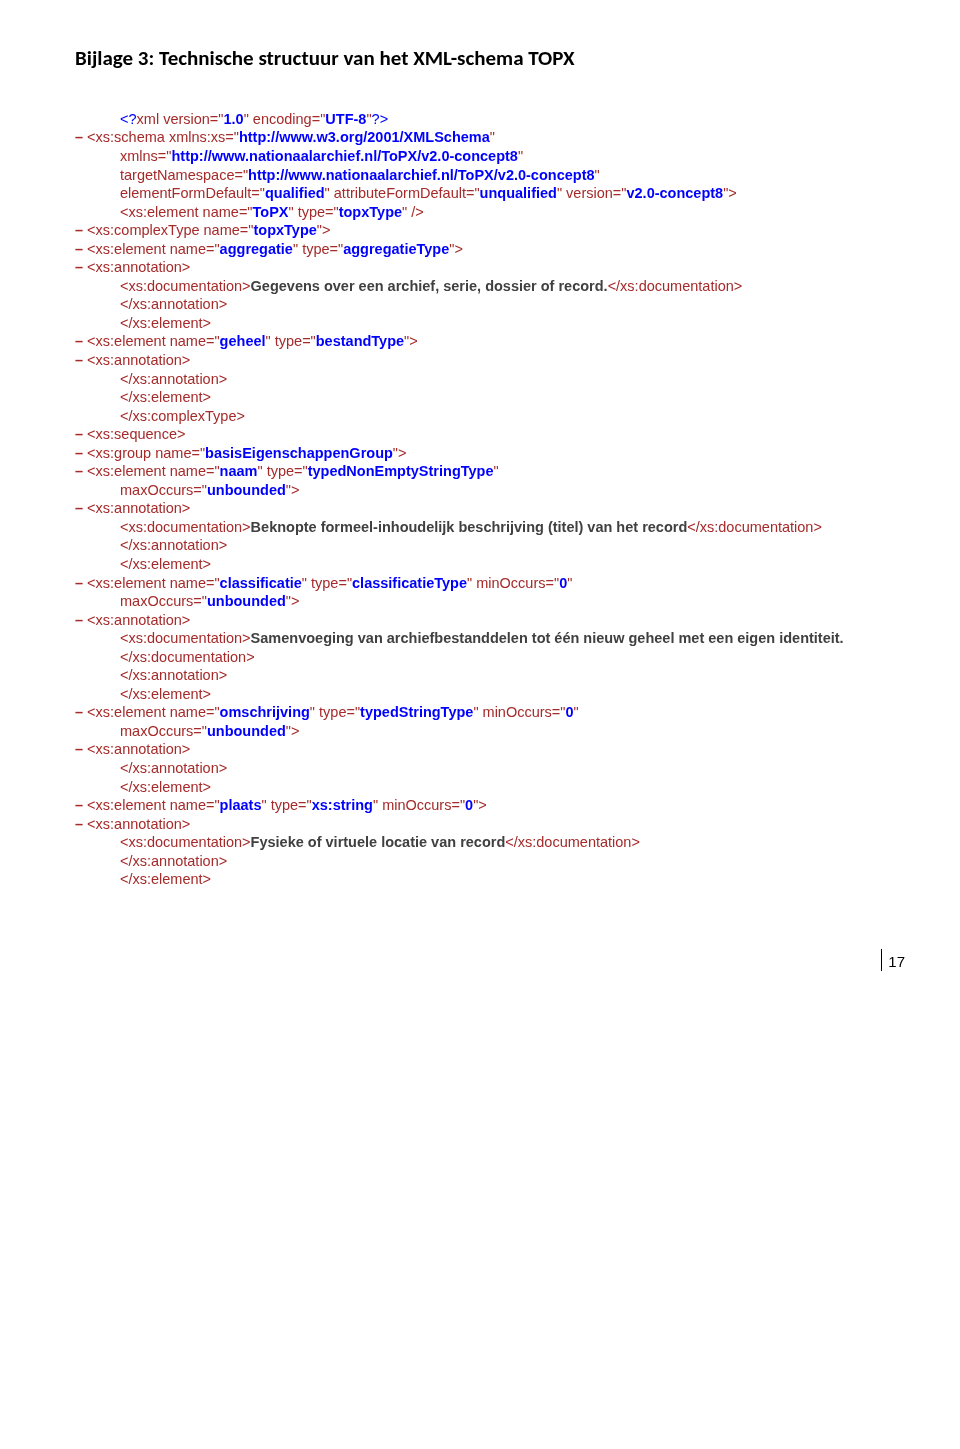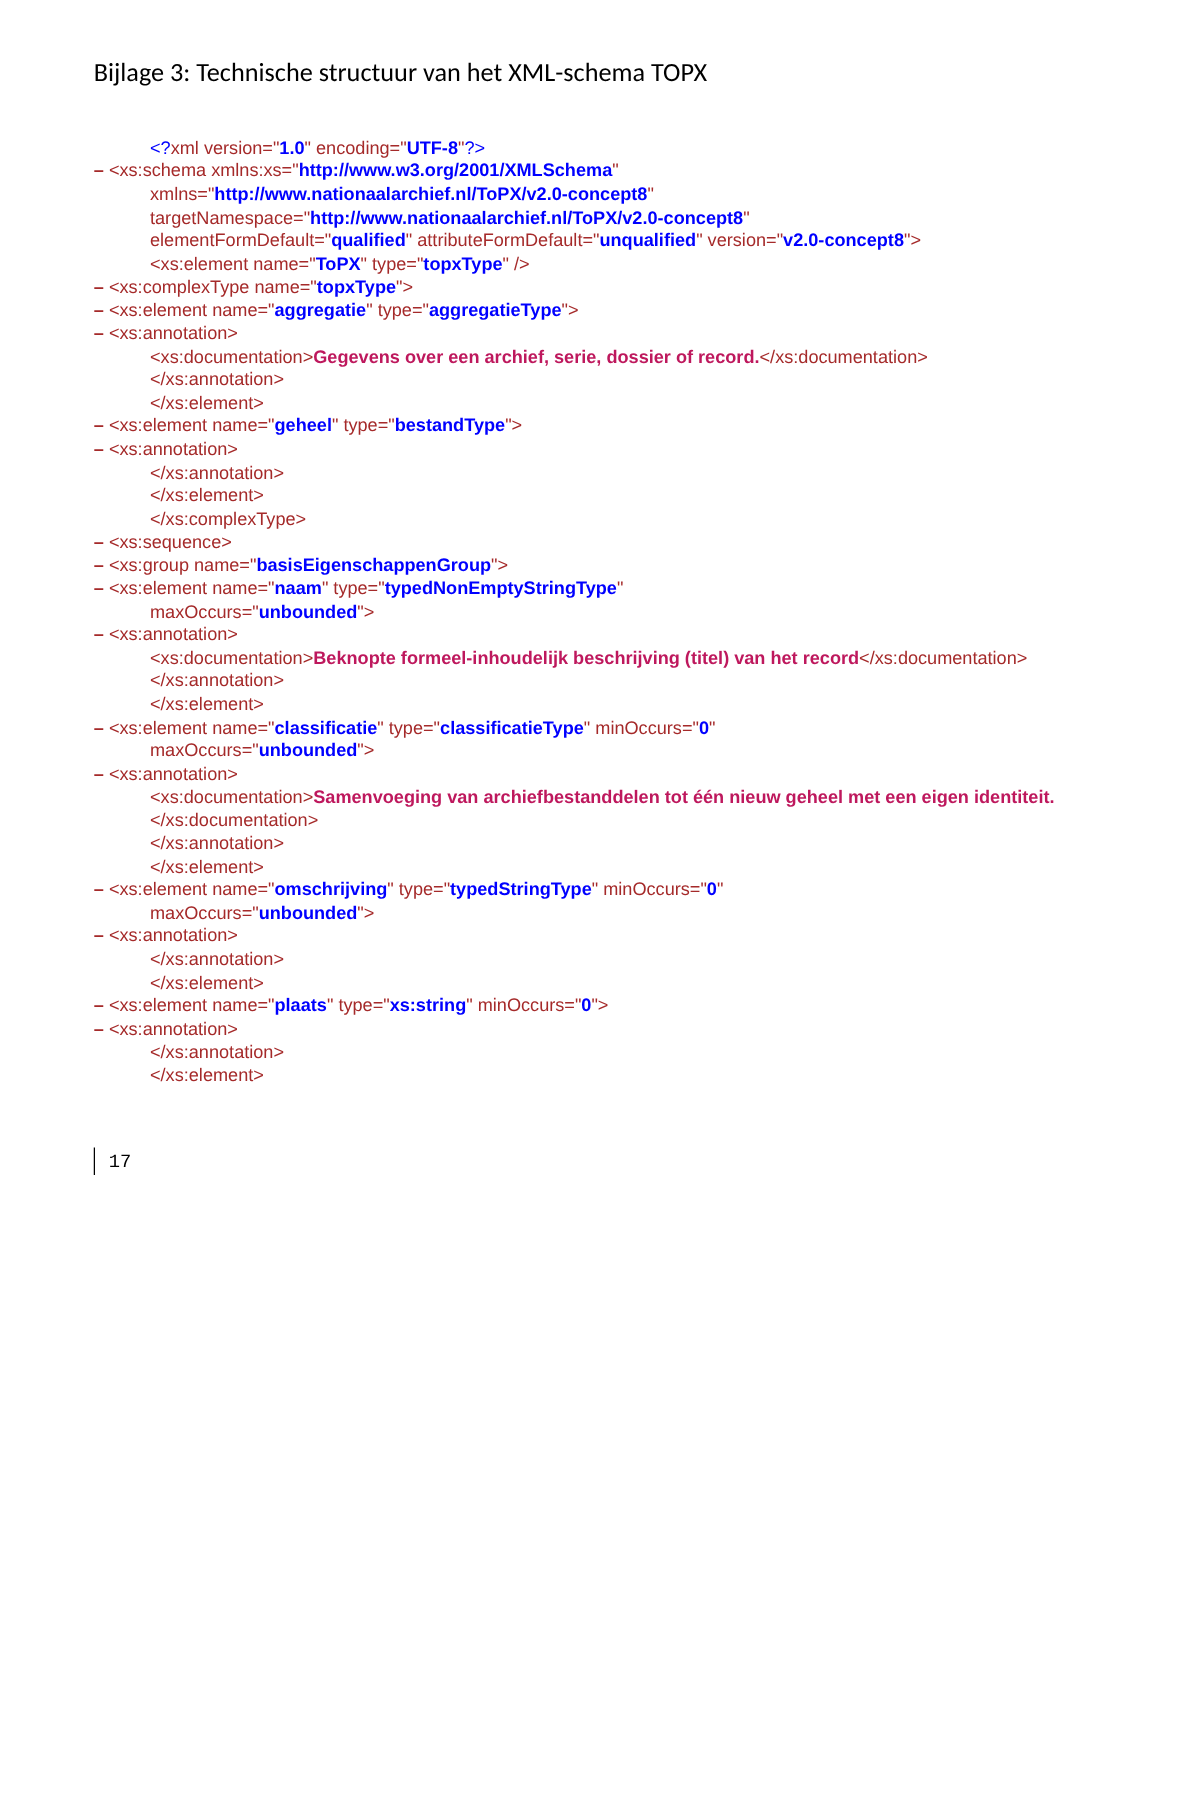--- a/index.html
+++ b/index.html
@@ -9,39 +9,39 @@
     color: #000000;
     margin: 0;
     padding: 45px 55px 30px 75px;
     width: 960px;
     box-sizing: border-box;
     line-height: 1.28;
   }
   h1.title {
     font-family: Calibri, Arial, sans-serif;
     font-size: 21px;
-    font-weight: normal;
+    font-weight: bold;
     color: #000000;
     margin: 0 0 38px 0;
   }
   .line {
     margin: 0;
     white-space: pre-wrap;
     word-break: break-word;
   }
   .ind1 { padding-left: 45px; }
   .blue { color: #0000ff; }
   .brown { color: #a52a2a; }
-  .black { color: #be185d; }
+  .black { color: #404040; }
   .bold { font-weight: bold; }
   .pagenum {
-    text-align: left;
-    font-family: Liberation Mono, monospace;
+    text-align: right;
+    font-family: Liberation Sans, sans-serif;
     font-size: 15px;
-    margin-top: 48px;
+    margin-top: 60px;
   }
   .cursor {
     display: inline-block;
     width: 1px;
     height: 22px;
     background: #000;
     vertical-align: bottom;
     margin-right: 2px;
   }
 </style>
@@ -91,20 +91,21 @@
 <p class="line ind1"><span class="brown">&lt;/xs:element&gt;</span></p>
 
 <p class="line"><span class="brown bold">–</span><span class="brown"> &lt;xs:element name="</span><span class="blue bold">omschrijving</span><span class="brown">" type="</span><span class="blue bold">typedStringType</span><span class="brown">" minOccurs="</span><span class="blue bold">0</span><span class="brown">"</span></p>
 <p class="line ind1"><span class="brown">maxOccurs="</span><span class="blue bold">unbounded</span><span class="brown">"&gt;</span></p>
 <p class="line"><span class="brown bold">–</span><span class="brown"> &lt;xs:annotation&gt;</span></p>
 <p class="line ind1"><span class="brown">&lt;/xs:annotation&gt;</span></p>
 <p class="line ind1"><span class="brown">&lt;/xs:element&gt;</span></p>
 
 <p class="line"><span class="brown bold">–</span><span class="brown"> &lt;xs:element name="</span><span class="blue bold">plaats</span><span class="brown">" type="</span><span class="blue bold">xs:string</span><span class="brown">" minOccurs="</span><span class="blue bold">0</span><span class="brown">"&gt;</span></p>
 <p class="line"><span class="brown bold">–</span><span class="brown"> &lt;xs:annotation&gt;</span></p>
+<p class="line ind1"><span class="brown">&lt;xs:documentation&gt;</span><span class="black bold">Fysieke of virtuele locatie van record</span><span class="brown">&lt;/xs:documentation&gt;</span></p>
 <p class="line ind1"><span class="brown">&lt;/xs:annotation&gt;</span></p>
 <p class="line ind1"><span class="brown">&lt;/xs:element&gt;</span></p>
 
 </div>
 
 <div class="pagenum">
   <span class="cursor"></span>
   <span>17</span>
 </div>
 

